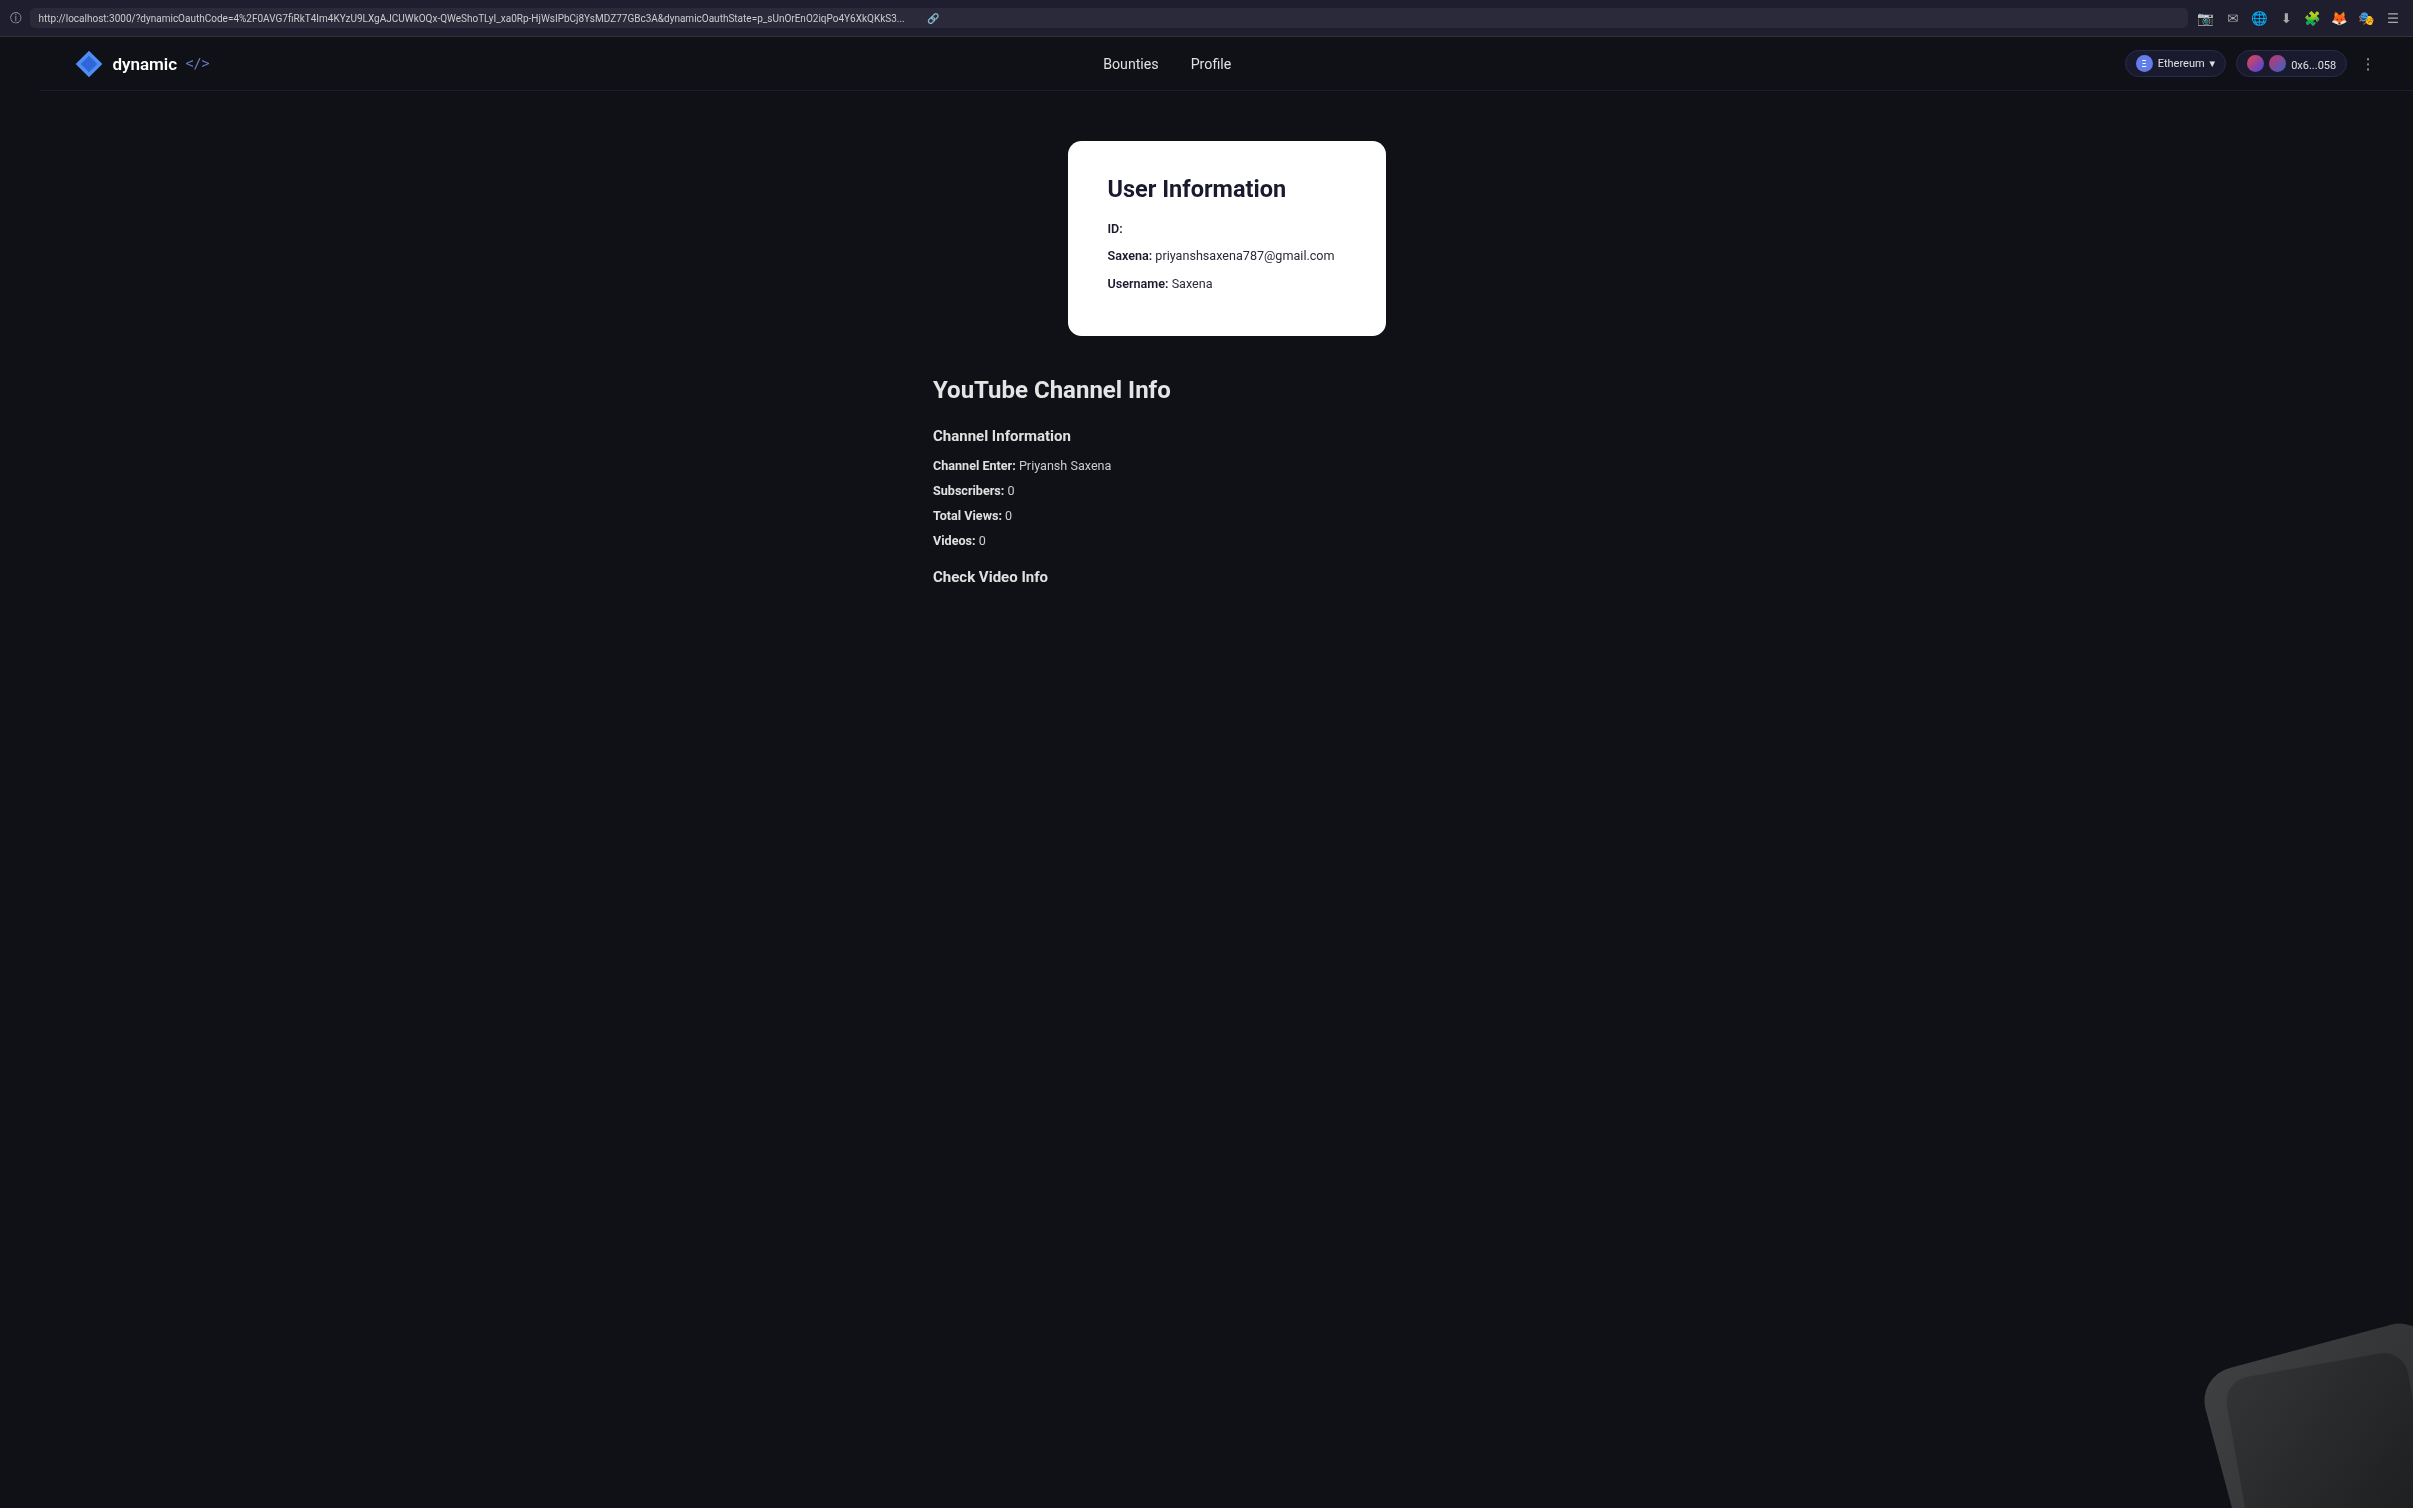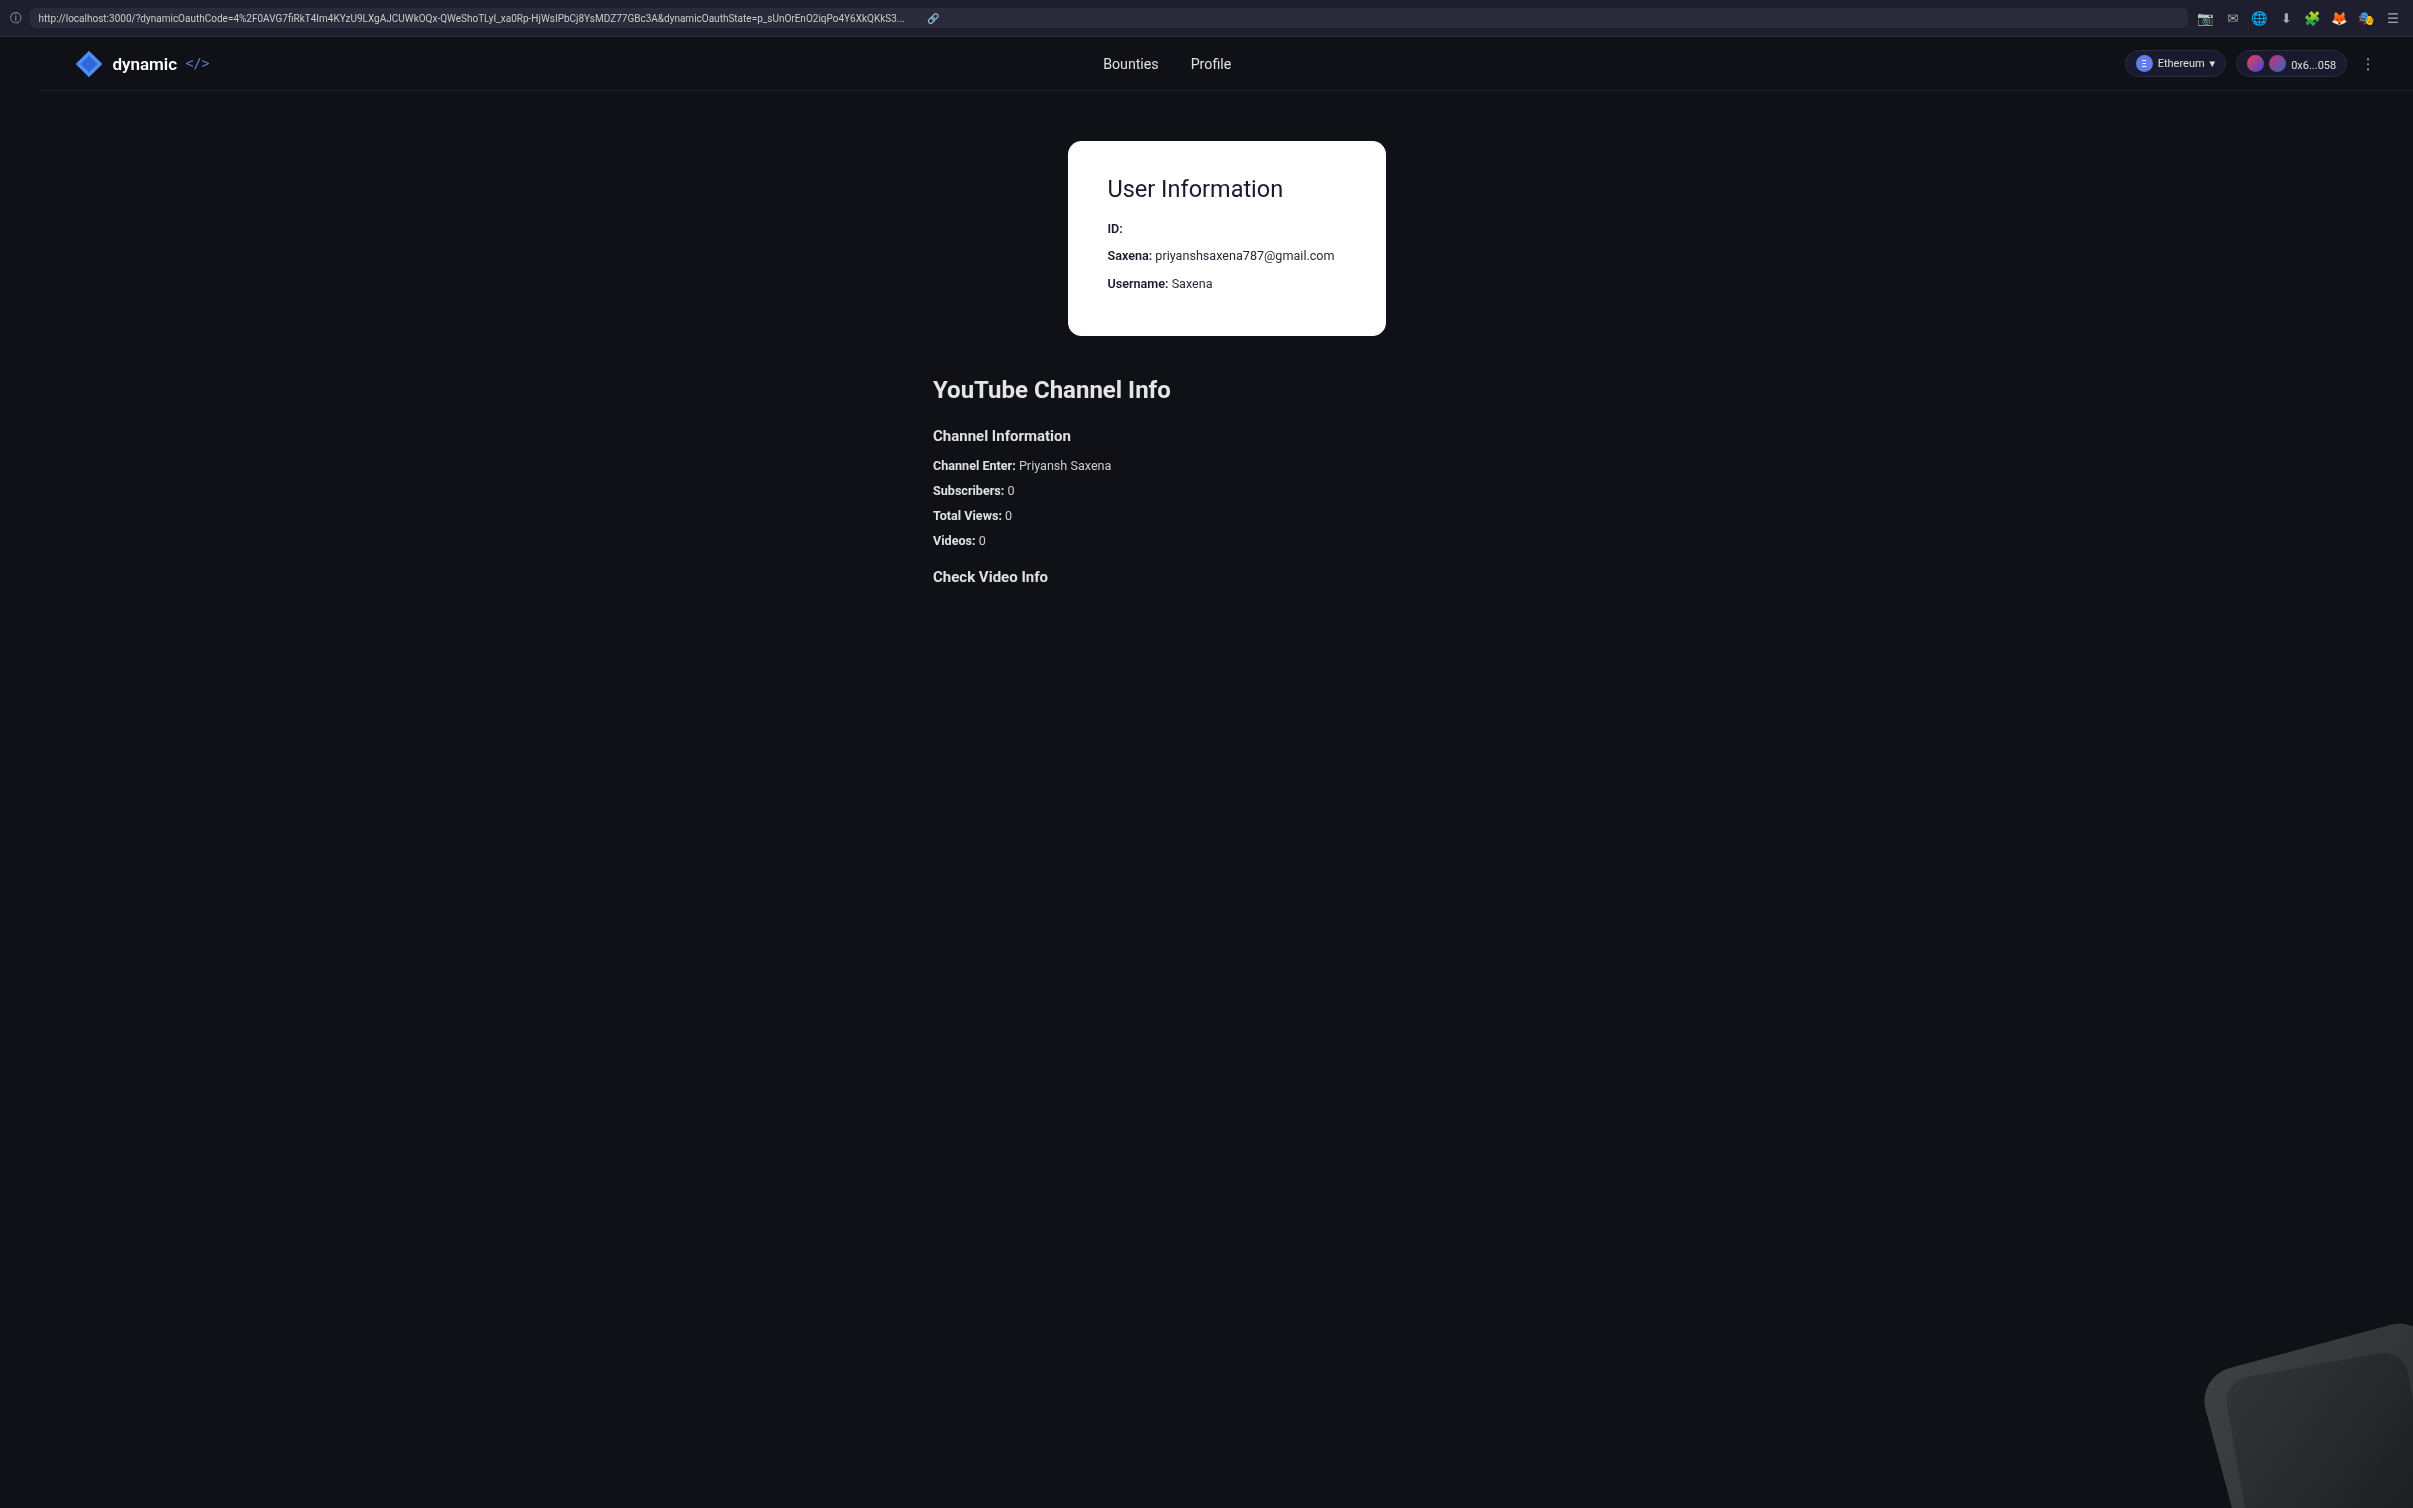--- a/index.html
+++ b/index.html
@@ -201,21 +201,21 @@
     .user-info-card {
       background: #ffffff;
       border-radius: 13.4px;
       padding: 34px 40px;
       width: 318px;
       margin-bottom: 40px;
     }
 
     .user-info-title {
       font-size: 23.5px;
-      font-weight: 400;
+      font-weight: 700;
       color: #1a1a2e;
       margin-bottom: 17px;
     }
 
     .user-info-row {
       font-size: 12.6px;
       color: #2a2a3a;
       margin-bottom: 8.4px;
       line-height: 1.5;
     }

